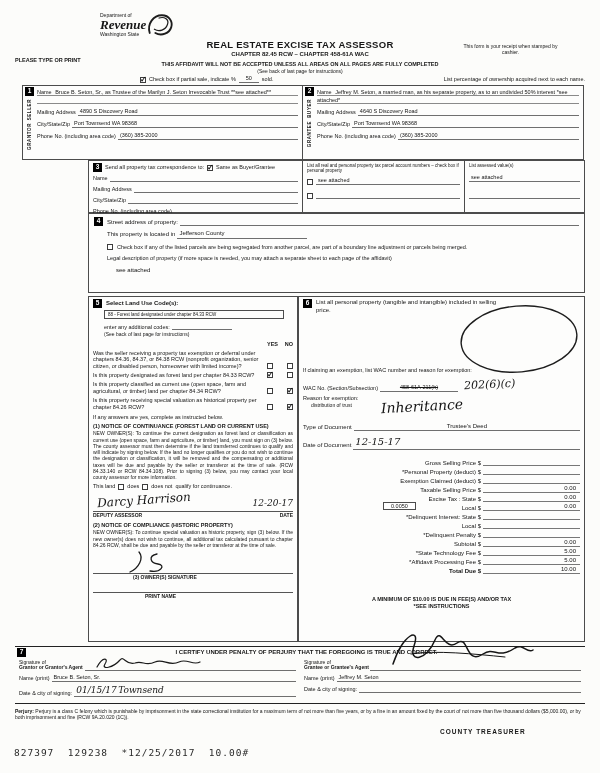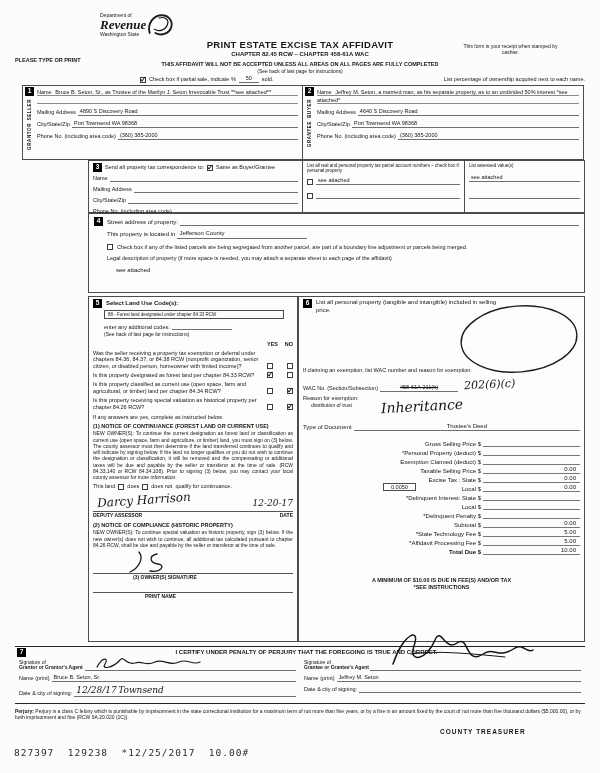--- a/index.html
+++ b/index.html
@@ -46,21 +46,21 @@
       <div class="t5">Washington State</div>
     </div>
     <svg width="28" height="27" viewBox="0 0 30 28">
       <path d="M4 22 C1 12 8 3 17 3 C25 3 29 10 27 16 C25 22 17 26 10 22" fill="none" stroke="#1c1c1c" stroke-width="2" stroke-linecap="round"></path>
       <path d="M9 18 C14 21 21 19 23 13 C25 8 20 4 14 6" fill="none" stroke="#1c1c1c" stroke-width="1.3" stroke-linecap="round"></path>
     </svg>
   </div>
 
   <div class="abs b t55" style="left:15px;top:57px;">PLEASE TYPE OR PRINT</div>
 
-  <div class="abs ctr b" style="left:140px;top:39px;width:320px;font-size:9.5px;letter-spacing:0.3px;">PRINT ESTATE EXCISE TAX AFFIDAVIT</div>
+  <div class="abs ctr b" style="left:140px;top:39px;width:320px;font-size:9.5px;letter-spacing:0.3px;">REAL ESTATE EXCISE TAX ASSESSOR</div>
   <div class="abs ctr b t6" style="left:140px;top:51px;width:320px;">CHAPTER 82.45 RCW – CHAPTER 458-61A WAC</div>
   <div class="abs ctr t5" style="left:458px;top:43px;width:105px;">This form is your receipt when stamped by cashier.</div>
 
   <div class="abs ctr b t55" style="left:60px;top:61px;width:480px;">THIS AFFIDAVIT WILL NOT BE ACCEPTED UNLESS ALL AREAS ON ALL PAGES ARE FULLY COMPLETED</div>
   <div class="abs ctr t5" style="left:200px;top:68px;width:200px;">(See back of last page for instructions)</div>
 
   <div class="abs t55" style="left:140px;top:75px;width:445px;display:flex;align-items:flex-end;gap:3px;">
     <span class="cb checked"></span>
     <span>Check box if partial sale, indicate %</span>
     <span class="uline" style="flex:none;width:20px;text-align:center;"><span>50</span></span>
@@ -298,20 +298,24 @@
     <div style="position:relative;height:26px;margin-top:3px;">
       <div class="t55">Reason for exemption:</div>
       <div class="t5" style="margin-left:8px;">distribution of trust</div>
       <span class="hand" style="position:absolute;left:78px;top:3px;font-size:14px;transform:rotate(-3deg);">Inheritance</span>
     </div>
 
     <div class="fieldrow t6" style="margin-top:2px;">
       <span class="lab">Type of Document</span>
       <span class="uline ctr"><span>Trustee's Deed</span></span>
     </div>
+    <div class="fieldrow t6" style="margin-top:5px;">
+      <span class="lab">Date of Document</span>
+      <span class="uline"><span class="hand" style="font-size:10px;">12-15-17</span></span>
+    </div>
 
     <div style="margin-top:7px;">
       <div class="money">
           <span class="mlab">Gross Selling Price $</span>
           <span class="mval"></span>
         </div>
       <div class="money">
           <span class="mlab">*Personal Property (deduct) $</span>
           <span class="mval"></span>
         </div>
@@ -385,21 +389,21 @@
             </svg>
           </span>
         </div>
         <div class="fieldrow t55" style="margin-top:3px;">
           <span class="lab">Name (print)</span>
           <span class="uline"><span>Bruce B. Seton, Sr.</span></span>
         </div>
         <div class="fieldrow t55" style="margin-top:3px;">
           <span class="lab">Date &amp; city of signing:</span>
           <span class="uline">
-            <span class="hand" style="font-size:9px;">12/28/17</span>
+            <span class="hand" style="font-size:9px;">01/15/17</span>
             <span class="hand" style="font-size:9px;">Townsend</span>
           </span>
         </div>
       </div>
 
       <div style="flex:1;padding:0 4px;">
         <div class="fieldrow t5">
           <span style="width:66px;line-height:1.15;flex:none;">
             <span>Signature of</span><br>
             <span class="b">Grantee or Grantee's Agent</span>

